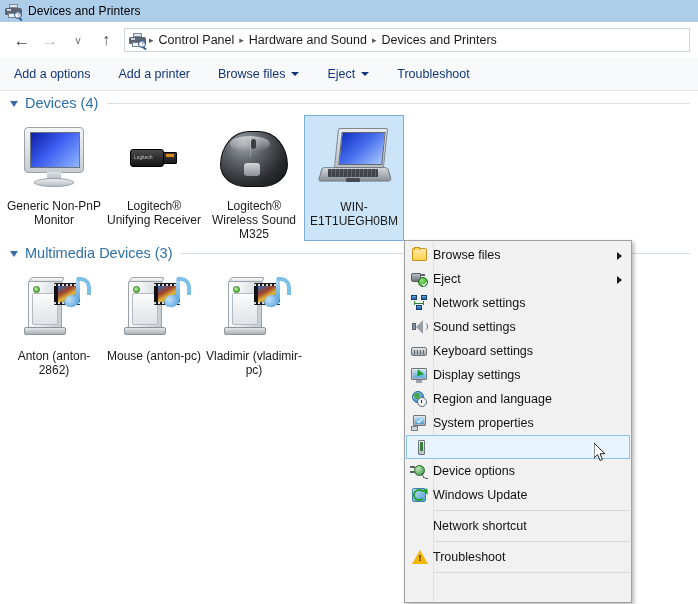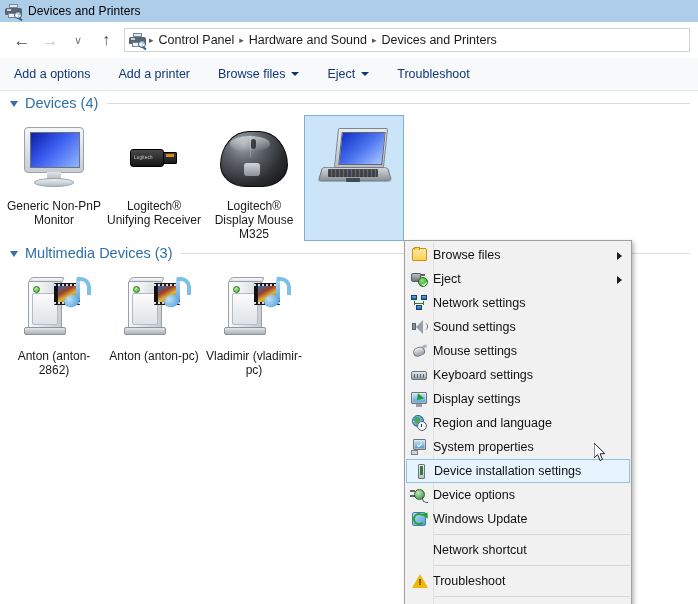--- a/index.html
+++ b/index.html
@@ -387,33 +387,34 @@
         <div class="tile">
           <div class="art">
             <div class="mouse">
               <div class="shell"></div>
               <div class="hl"></div>
               <div class="split"></div>
               <div class="wheel"></div>
               <div class="logo"></div>
             </div>
           </div>
-          <div class="label">Logitech® Display Mouse M325</div>
+          <div class="label">Logitech® Wireless Sound M325</div>
         </div>
         <div class="tile selected">
           <div class="art">
             <div class="laptop">
               <div class="lid">
                 <div class="lscr"></div>
               </div>
               <div class="base"></div>
               <div class="kb"></div>
               <div class="tp"></div>
             </div>
           </div>
+          <div class="label">WIN-E1T1UEGH0BM</div>
         </div>
       </div>
       <div class="section-head">
         <span class="sec-tri"></span>
         <span class="sec-title">Multimedia Devices (3)</span>
         <span class="sec-rule"></span>
       </div>
       <div class="icon-grid">
         <div class="tile">
           <div class="art">
@@ -450,21 +451,21 @@
                 <div class="frame"></div>
                 <div class="perfB"></div>
               </div>
               <div class="note">
                 <div class="stem"></div>
                 <div class="flag"></div>
                 <div class="head"></div>
               </div>
             </div>
           </div>
-          <div class="label">Anton (anton-pc)</div>
+          <div class="label">Mouse (anton-pc)</div>
         </div>
         <div class="tile">
           <div class="art">
             <div class="tower">
               <div class="caseTop"></div>
               <div class="case"></div>
               <div class="panel"></div>
               <div class="led"></div>
               <div class="foot"></div>
               <div class="film">
@@ -500,42 +501,37 @@
       </div>
       <div class="mi">
         <span class="ico"><span class="g-net"><span class="n1"></span><span class="n2"></span><span class="l3"></span><span class="l1"></span><span class="l2"></span><span class="n3"></span></span></span>
         <span class="mlabel">Network settings</span>
       </div>
       <div class="mi">
         <span class="ico"><span class="g-spk"><span class="cone"></span><span class="horn"></span><span class="w1"></span></span></span>
         <span class="mlabel">Sound settings</span>
       </div>
       <div class="mi">
-        <span class="ico"><span class="g-mouse"><span class="b"></span><span class="t"></span></span></span>
-        <span class="mlabel">Mouse settings</span>
-      </div>
-      <div class="mi">
         <span class="ico"><span class="g-kb"><span class="k"></span></span></span>
         <span class="mlabel">Keyboard settings</span>
       </div>
       <div class="mi">
         <span class="ico"><span class="g-display"><span class="m"></span><span class="s"></span><span class="a"></span><span class="st"></span></span></span>
         <span class="mlabel">Display settings</span>
       </div>
       <div class="mi">
         <span class="ico"><span class="g-region"><span class="globe"></span><span class="land"></span><span class="clock"></span></span></span>
         <span class="mlabel">Region and language</span>
       </div>
       <div class="mi">
         <span class="ico"><span class="g-sys"><span class="m"></span><span class="s"></span><span class="b"></span></span></span>
         <span class="mlabel">System properties</span>
       </div>
       <div class="mi hover">
         <span class="ico"><span class="g-dev"><span class="bar"></span><span class="fill"></span></span></span>
-        <span class="mlabel">Device installation settings</span>
       </div>
       <div class="mi">
         <span class="ico"><span class="g-power"><span class="pin1"></span><span class="pin2"></span><span class="plug"></span><span class="cord"></span></span></span>
         <span class="mlabel">Device options</span>
       </div>
       <div class="mi">
         <span class="ico"><span class="g-wu"><span class="a"></span><span class="r"></span><span class="t"></span></span></span>
         <span class="mlabel">Windows Update</span>
       </div>
       <div class="msep"></div>

